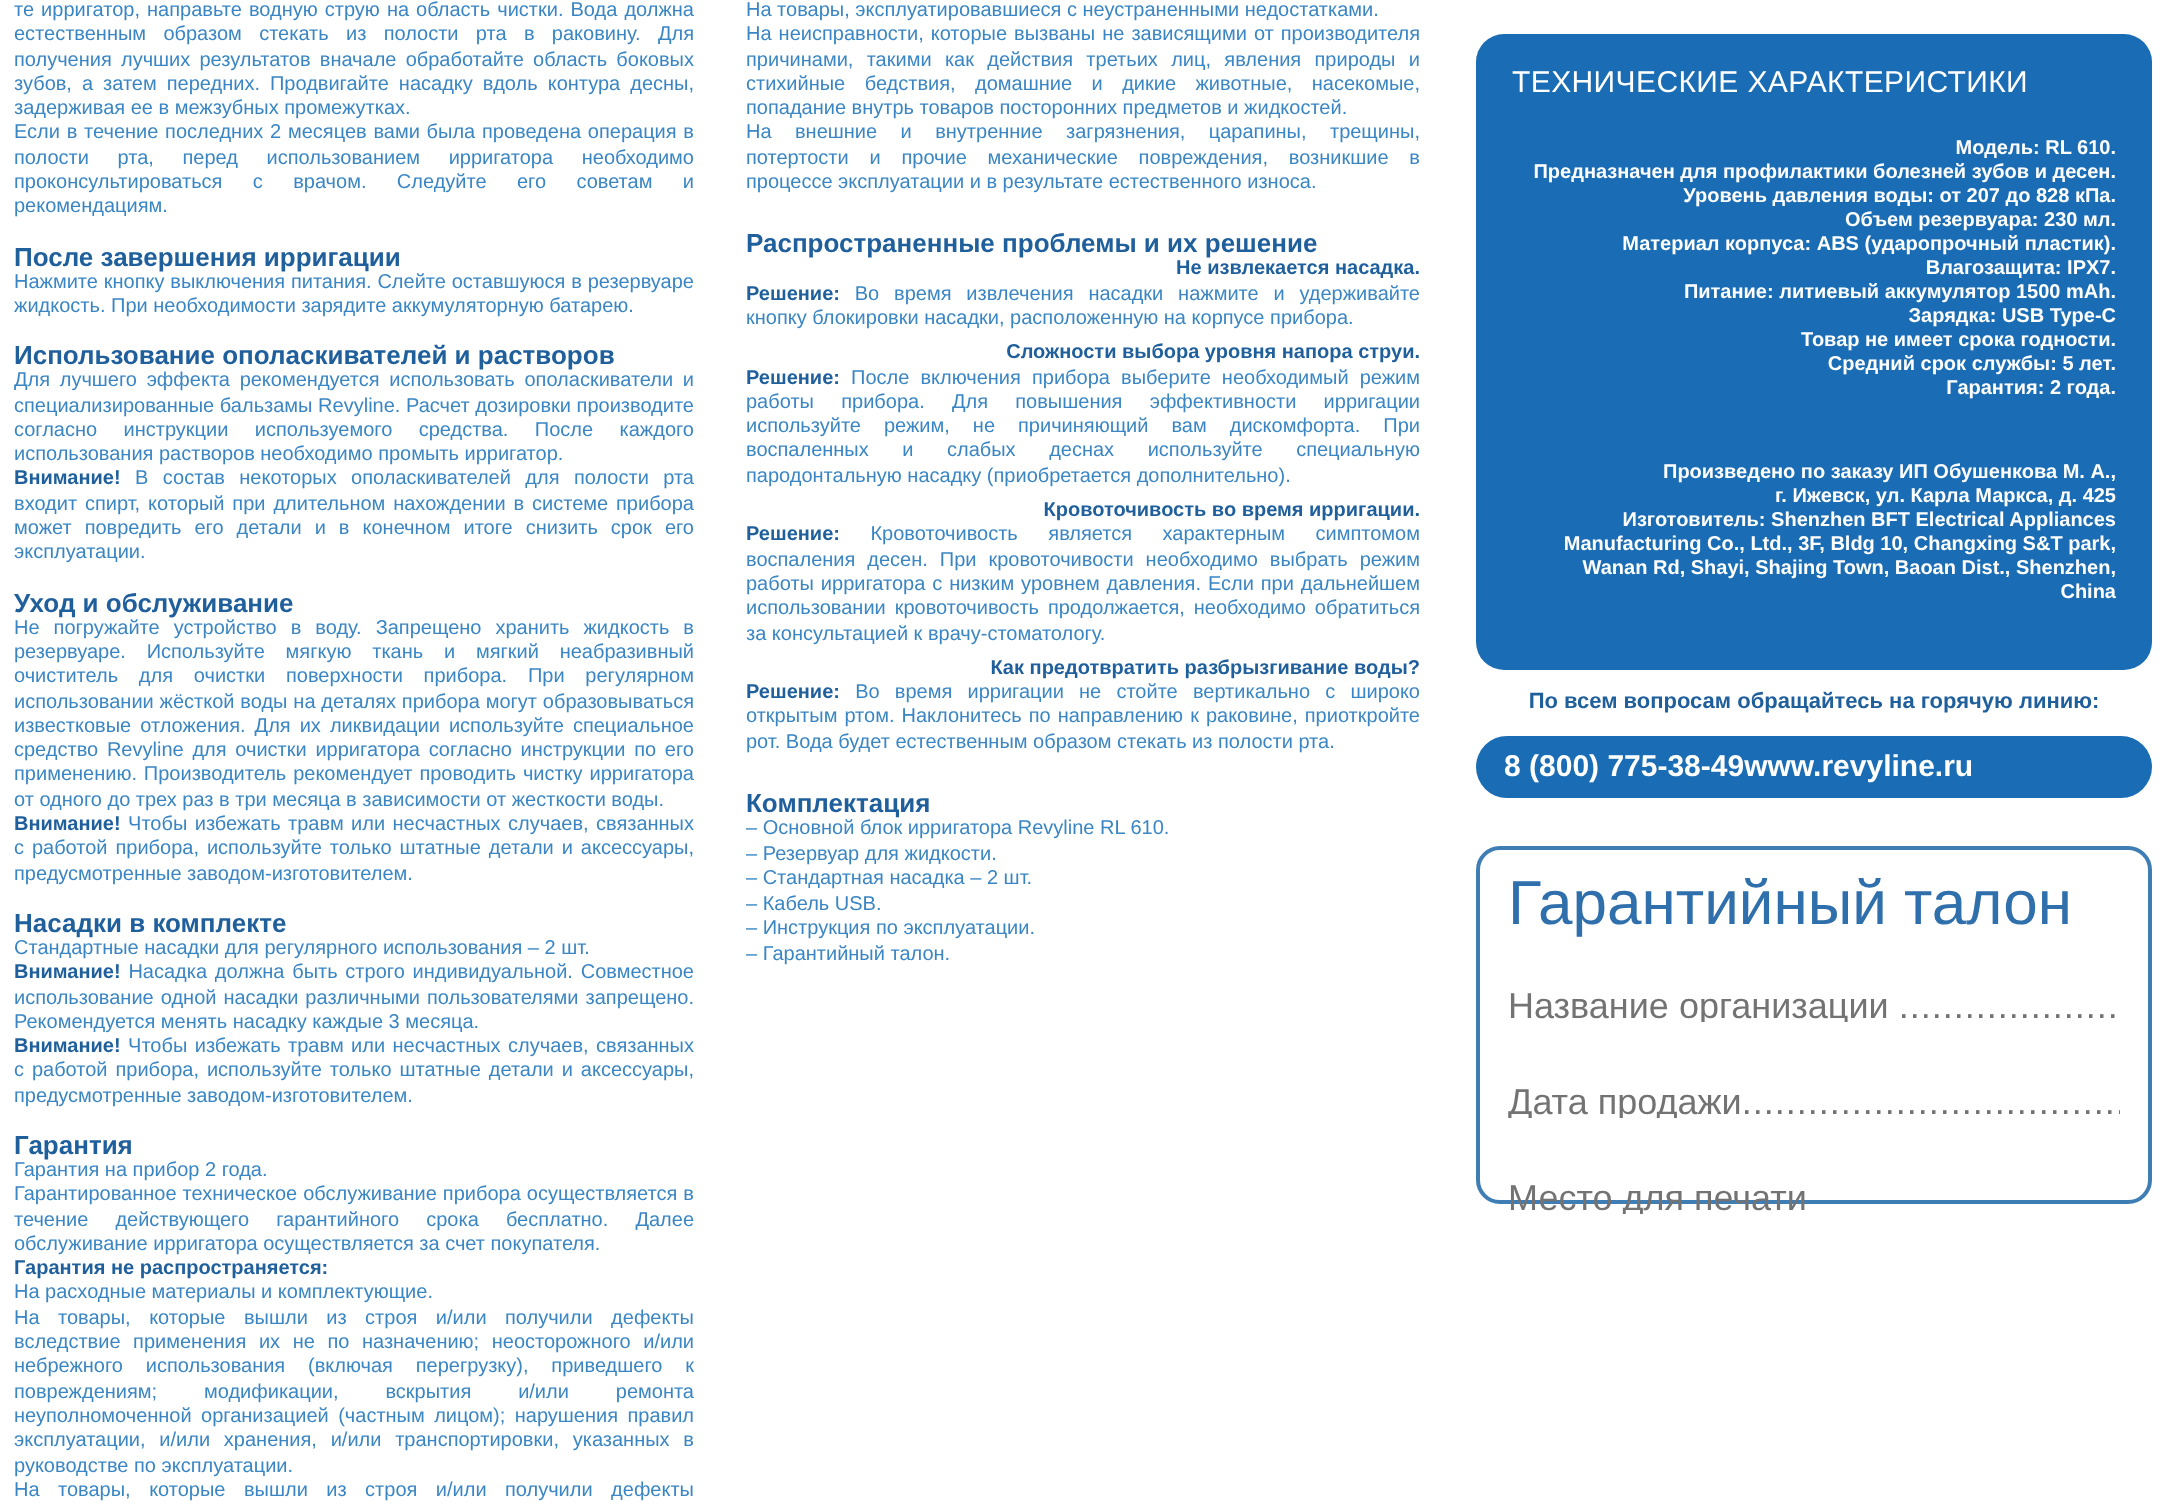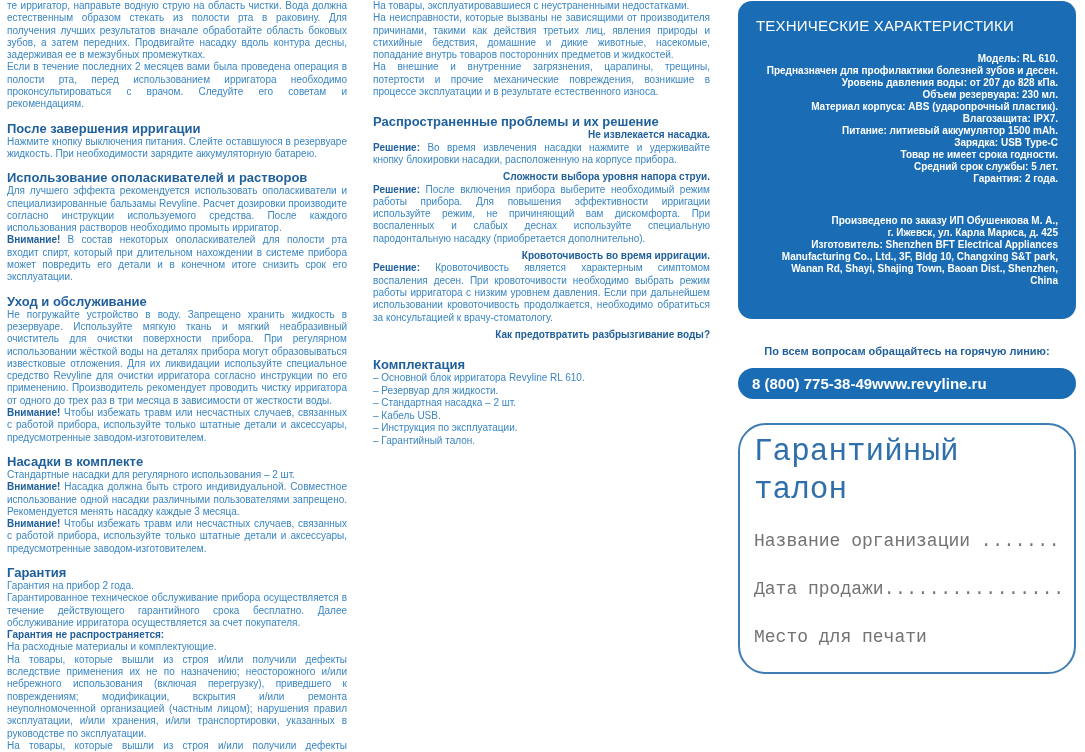--- a/index.html
+++ b/index.html
@@ -17,43 +17,42 @@
     p { margin: 0; font-size: 10px; line-height: 12.3px; text-align: justify; color: #3a86c4; }
     h2 { margin: 0; font-size: 13px; line-height: 15px; color: #1f5f9c; font-weight: bold; }
     .strong { color: #1f5f9c; font-weight: bold; }
     .sec { margin-bottom: 10px; }
     .sub { margin-top: 5px; }
     .sub-title { font-size: 10px; line-height: 12.3px; color: #1f5f9c; font-weight: bold; text-align: right; }
     ul.list { list-style: none; margin: 0; padding: 0; }
     ul.list li { font-size: 10px; line-height: 12.5px; color: #3a86c4; }
 
     .spec-box {
-      position: absolute; left: 0; top: 1px; width: 338px; height: 318px;
+      position: absolute; left: 0; top: 17px; width: 338px; height: 318px;
       background: #1a6db4; border-radius: 14px; color: #fff;
       box-sizing: border-box; padding: 16px 18px;
     }
     .spec-title { font-size: 15px; line-height: 18px; font-weight: normal; color: #fff; letter-spacing: 0.2px; margin-bottom: 18px; }
     .spec-line { font-size: 10px; line-height: 12px; font-weight: bold; color: #fff; text-align: right; }
     .made { margin-top: 30px; }
     .hotline-caption {
       position: absolute; left: 0; top: 345px; width: 338px;
       text-align: center; font-size: 11px; font-weight: bold; color: #1f5f9c;
     }
     .hotline-bar {
       position: absolute; left: 0; top: 368px; width: 338px; height: 31px;
       background: #1a6db4; border-radius: 16px; color: #fff;
       display: flex; justify-content: flex-start; align-items: center;
       box-sizing: border-box; padding: 0 16px 0 14px;
       font-weight: bold; font-size: 15px;
     }
     .card {
-      position: absolute; left: 0; top: 423px; width: 338px; height: 251px;
-      border: 2px solid #3f7db5; border-radius: 28px; box-sizing: border-box;
+      position: absolute; left: 0; top: 423px; width: 338px; height: 179px;
+      border: 2px solid #3f7db5; border-radius: 12px; box-sizing: border-box;
       padding: 8px 14px;
-      font-family: Liberation Mono, monospace;
     }
     .card-title { font-size: 31px; line-height: 38px; color: #2f6fab; font-weight: normal; margin-bottom: 24px; }
     .field { font-size: 18px; line-height: 16px; color: #737373; margin-bottom: 32px; white-space: nowrap; overflow: hidden; }
     .dots { letter-spacing: 0.5px; }
   </style>
 </head>
 <body>
 
 <div class="col col1">
   <div class="sec">
@@ -106,20 +105,21 @@
     <div class="sub">
       <div class="sub-title">Сложности выбора уровня напора струи.</div>
       <p><span class="strong">Решение:</span><span> После включения прибора выберите необходимый режим работы прибора. Для повышения эффективности ирригации используйте режим, не причиняющий вам дискомфорта. При воспаленных и слабых деснах используйте специальную пародонтальную насадку (приобретается дополнительно).</span></p>
     </div>
     <div class="sub">
       <div class="sub-title">Кровоточивость во время ирригации.</div>
       <p><span class="strong">Решение:</span><span> Кровоточивость является характерным симптомом воспаления десен. При кровоточивости необходимо выбрать режим работы ирригатора с низким уровнем давления. Если при дальнейшем использовании кровоточивость продолжается, необходимо обратиться за консультацией к врачу-стоматологу.</span></p>
     </div>
     <div class="sub">
       <div class="sub-title">Как предотвратить разбрызгивание воды?</div>
+      <p><span class="strong">Решение:</span><span> Во время ирригации не стойте вертикально с широко открытым ртом. Наклонитесь по направлению к раковине, приоткройте рот. Вода будет естественным образом стекать из полости рта.</span></p>
     </div>
   </div>
   <div class="sec" style="margin-top:16px">
     <h2>Комплектация</h2>
     <ul class="list">
       <li>– Основной блок ирригатора Revyline RL 610.</li>
       <li>– Резервуар для жидкости.</li>
       <li>– Стандартная насадка – 2 шт.</li>
       <li>– Кабель USB.</li>
       <li>– Инструкция по эксплуатации.</li>

